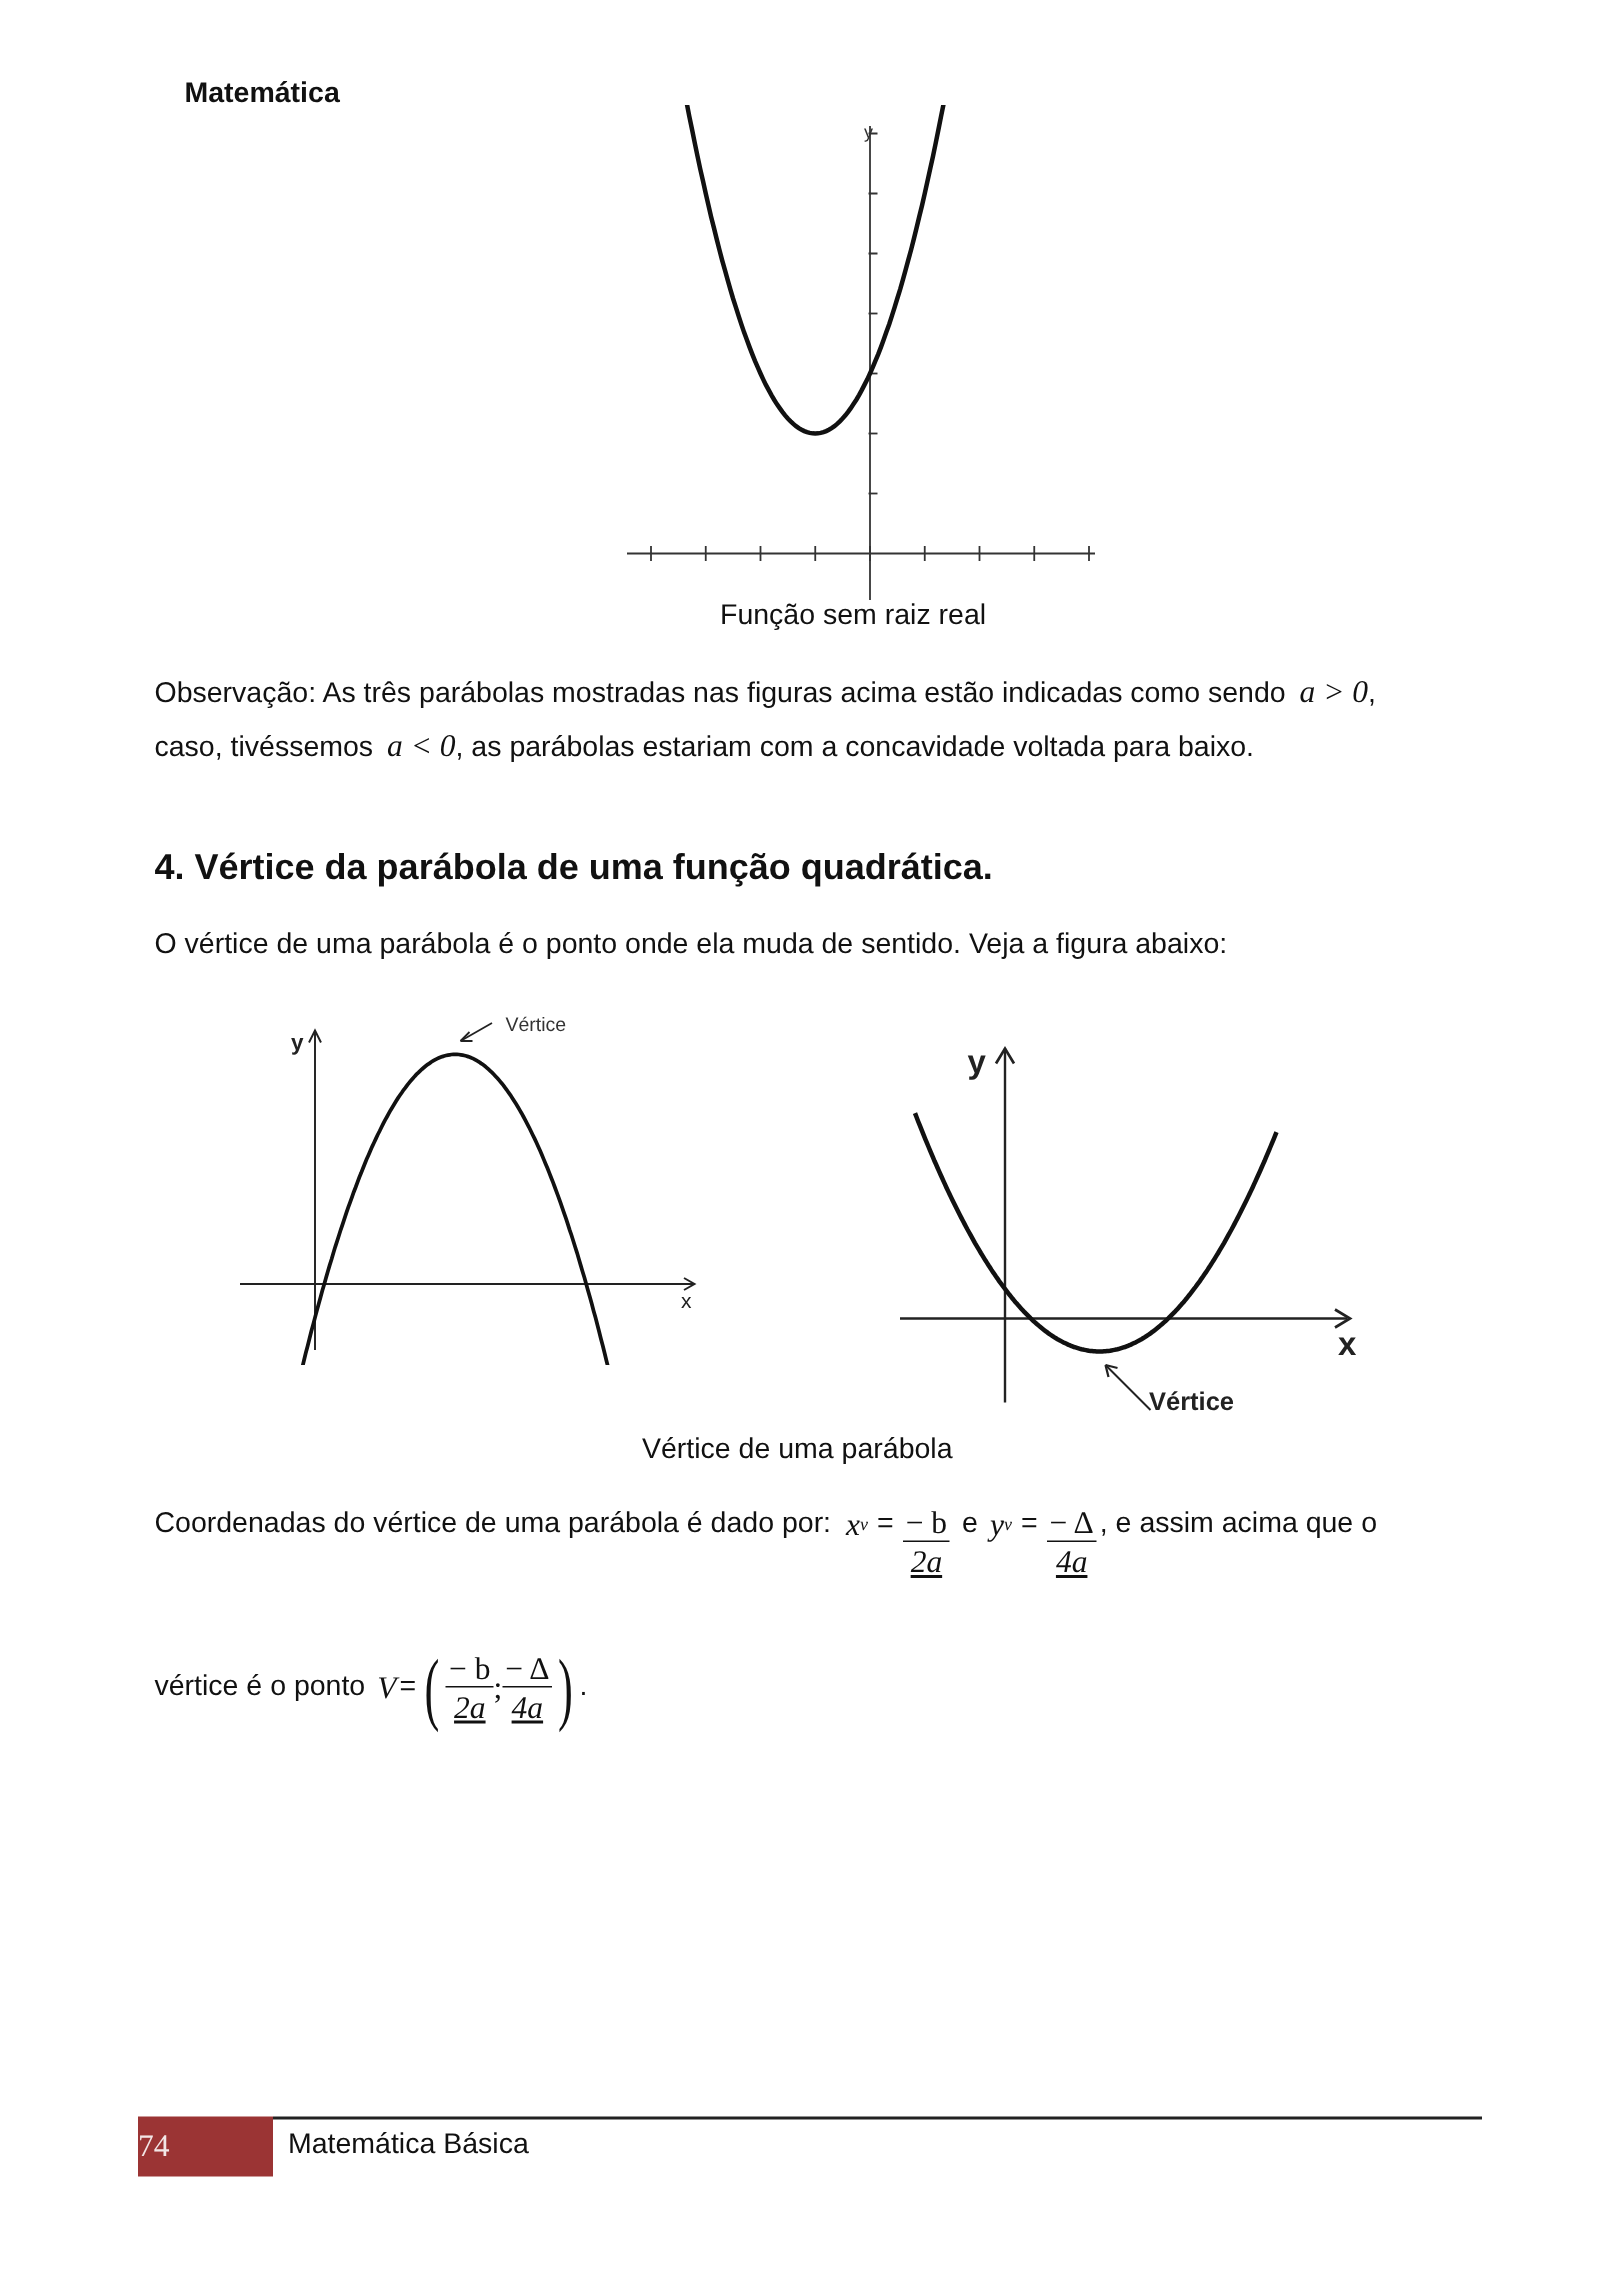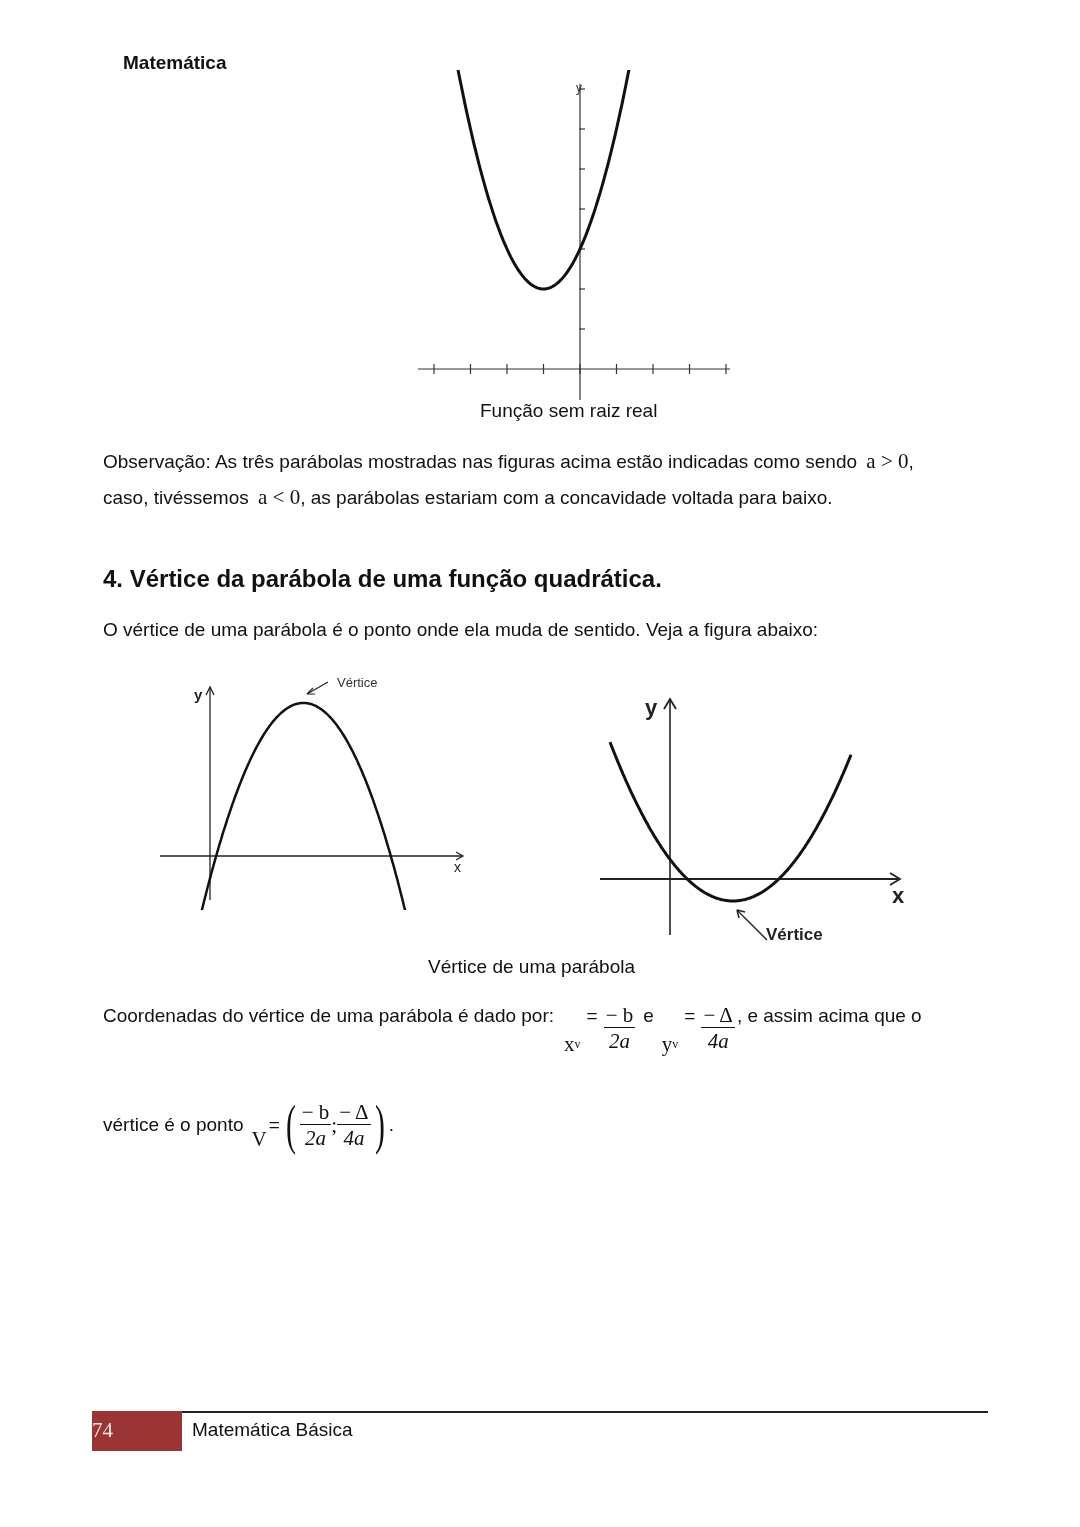--- a/index.html
+++ b/index.html
@@ -2,28 +2,28 @@
 <html><head>
 <meta charset="utf-8">
 <style>
   html, body { margin:0; padding:0; background:#fff; }
   body { width:1080px; height:1527px; position:relative; overflow:hidden;
          font-family:"Liberation Sans", sans-serif; color:#111; }
   .abs { position:absolute; }
   .header { left:103px; top:52px; font-weight:bold; font-size:19px;margin-left:20px; }
   .caption { font-size:19px; }
   .para { left:103px; font-size:19px; line-height:26px; white-space:nowrap; }
-  .math { font-family:"Liberation Serif", serif; font-size:21px;margin-top:28px; }
+  .math { font-family:"Liberation Serif", serif; font-style:italic; font-size:21px; }
   .mathup { font-family:"Liberation Serif", serif; font-size:21px; }
   .h2 { left:103px; top:565px; font-size:24px; font-weight:bold; }
   svg text { font-family:"Liberation Sans", sans-serif; }
   .frac { display:inline-block; vertical-align:middle; text-align:center;
           font-family:"Liberation Serif", serif; font-size:21px; }
   .frac .num { display:block; padding:0 2px; border-bottom:1.5px solid #111; line-height:24px; }
-  .frac .den { display:block; line-height:26px; font-style:italic; }
+  .frac .den { display:block; line-height:26px; font-style:italic;text-decoration:underline; }
   .footer-box { left:92px; top:1411px; width:90px; height:40px; background:#9b3434; }
   .footer-num { left:92px; top:1418px; width:80px; color:#f2e6e6;
                 font-family:"Liberation Serif", serif; font-size:21px; }
   .footer-line { left:182px; top:1411px; width:806px; height:2px; background:#222; }
   .footer-title { left:192px; top:1419px; font-size:19px; }
 </style>
 </head>
 <body>
 
 <div class="abs header">Matemática</div>

